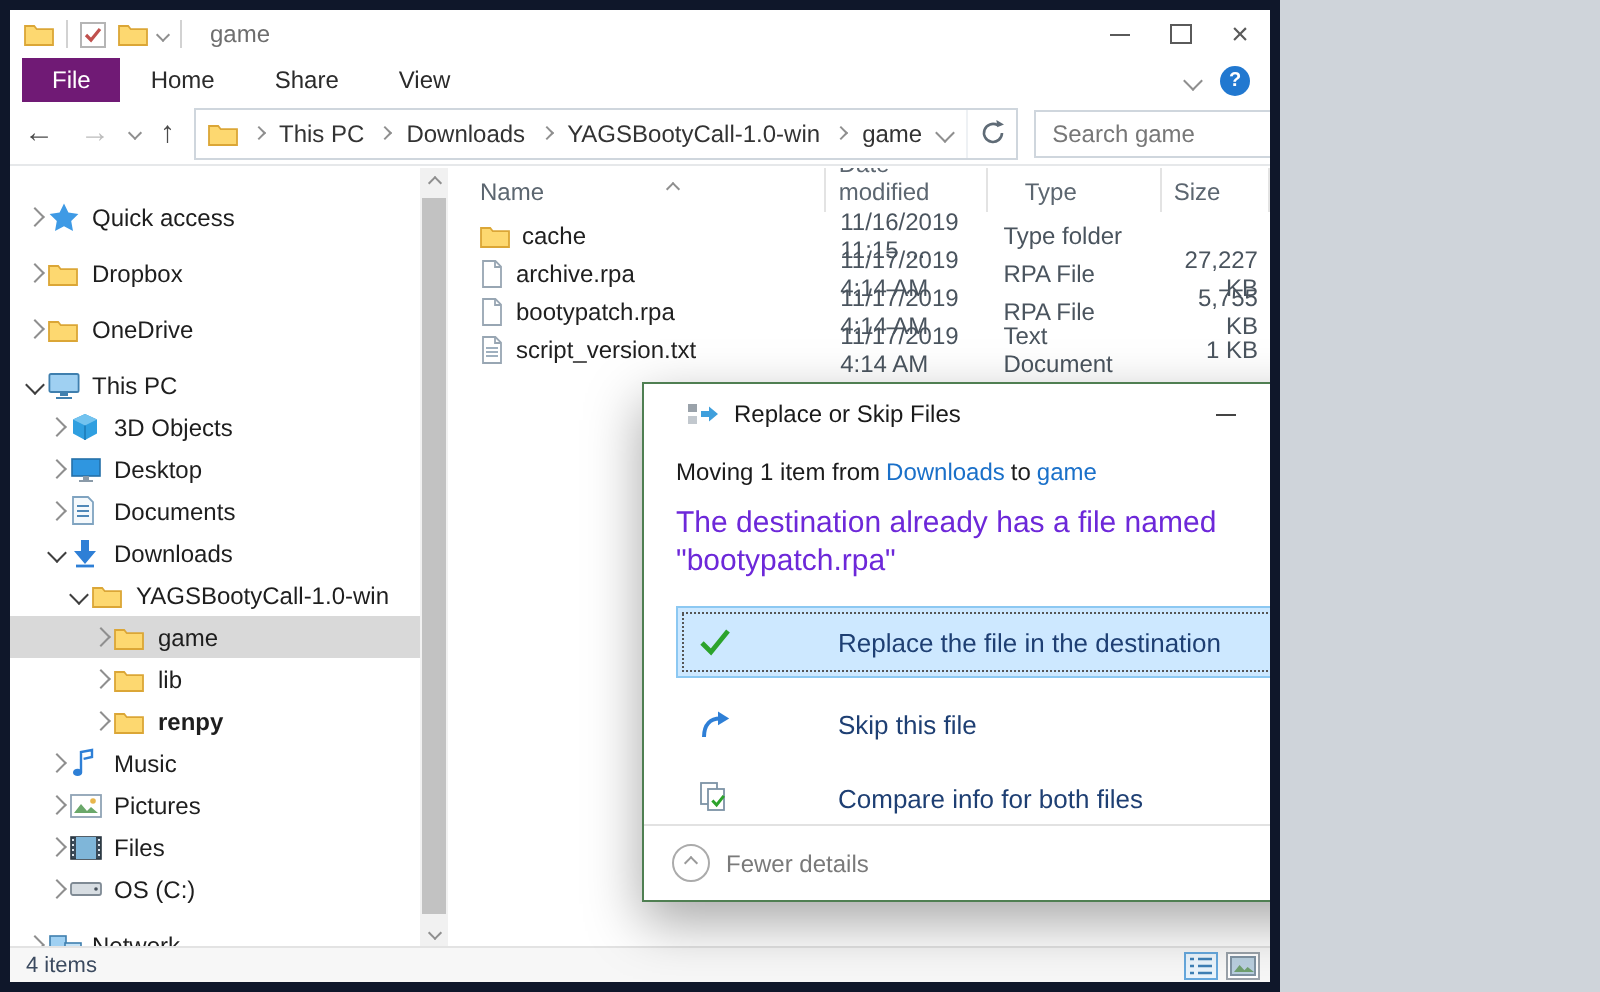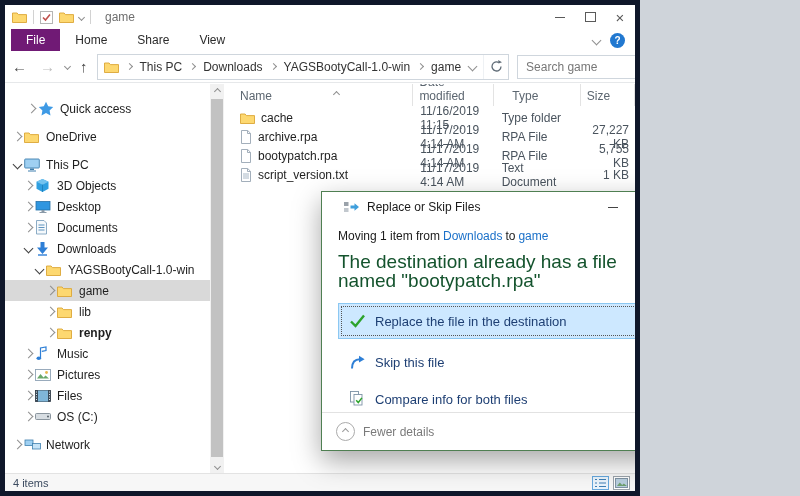--- a/index.html
+++ b/index.html
@@ -88,23 +88,23 @@
   .dlg-title{margin-left:8px;color:#1a1a1a;}
   .dlg-controls{margin-left:auto;display:flex;height:30px;}
   .dlg-ctrl{width:33px;display:flex;align-items:center;justify-content:center;color:#444;}
   .dlg-ctrl .minbar{width:10px;height:1px;background:#444;}
   .dlg-ctrl .maxbox{width:9px;height:8px;border:1px solid #cfcfcf;}
   .dlg-ctrl.close{font-size:15px;}
   .dlg-body{padding:0 16px;}
   .dlg-moving{margin-top:7px;color:#1b1b1b;}
   .dlg-moving .lnk{color:#1a70c9;}
   .dlg-moving > *{margin-right:3px;}
-  .dlg-message{margin-top:9px;font-size:19px;line-height:19px;color:#14532d;width:335px;}
+  .dlg-message{margin-top:9px;font-size:15px;line-height:19px;color:#6d28d9;width:335px;}
   .dlg-options{margin-top:13px;}
-  .dlg-option{display:flex;align-items:center;padding:0 9px;border:1px solid transparent;height:26px;margin-top:9px;}
+  .dlg-option{display:flex;align-items:center;padding:0 9px;border:1px solid transparent;height:26px;margin-top:9px;gap:44px;}
   .dlg-option.selected{background:#cde8ff;border-color:#8cc8f2;height:34px;margin-top:0;
                        outline:1px dotted #555;outline-offset:-4px;}
   .opt-ico{width:18px;flex:none;}
   .opt-label{margin-left:9px;font-size:13px;color:#1e3f73;}
   .dlg-footer{position:absolute;left:0;right:0;bottom:0;height:37px;border-top:1px solid #e2e2e2;
               display:flex;align-items:center;padding-left:14px;background:#fff;}
   .fd-circle{width:17px;height:17px;border-radius:50%;border:1px solid #ababab;display:flex;
              align-items:center;justify-content:center;}
   .fd-circle .chev{border-color:#9a9a9a;}
   .fd-label{margin-left:8px;color:#7a7a7a;font-size:12px;}
@@ -211,30 +211,41 @@
       <span class="icon search-ico" id="search-ico">
           <svg width="13" height="13" viewBox="0 0 13 13">
             <circle cx="5.3" cy="5.3" r="3.8" fill="none" stroke="#666" stroke-width="1.2"></circle>
             <path d="M8.2 8.2l4.3 4.3" stroke="#666" stroke-width="1.2"></path>
           </svg>
         </span>
     </div>
   </div>
 
   <div class="sidebar" id="sidebar">
-      <div class="tree-item" style="padding-left: 20px;">
+      <div class="tree-item" style="padding-left: 6px;">
         <span class="expander">
           <i class="chev right"></i>
         </span>
         <span class="icon tree-ico">
           <svg width="16" height="15" viewBox="0 0 16 15">
             <path d="M8 .8l2.2 4.5 5 .7-3.6 3.5.9 5L8 12.1l-4.5 2.4.9-5L.8 6l5-.7z" fill="#3e9ae5"></path>
           </svg>
         </span>
         <span class="tree-label">Quick access</span>
+      </div>
+      <div class="tree-item gap" style="padding-left: 6px;">
+        <span class="expander">
+          <i class="chev right"></i>
+        </span>
+        <span class="icon tree-ico">
+          <svg width="15" height="12" viewBox="0 0 15 12">
+            <path d="M.5 2h4.6l1.3 1.6h8.1V11.5H.5z" fill="#fdd870" stroke="#dba636" stroke-width=".9"></path>
+          </svg>
+        </span>
+        <span class="tree-label">Dropbox</span>
       </div>
       <div class="tree-item gap" style="padding-left: 6px;">
         <span class="expander">
           <i class="chev right"></i>
         </span>
         <span class="icon tree-ico">
           <svg width="15" height="12" viewBox="0 0 15 12">
             <path d="M.5 2h4.6l1.3 1.6h8.1V11.5H.5z" fill="#fdd870" stroke="#dba636" stroke-width=".9"></path>
           </svg>
         </span>

